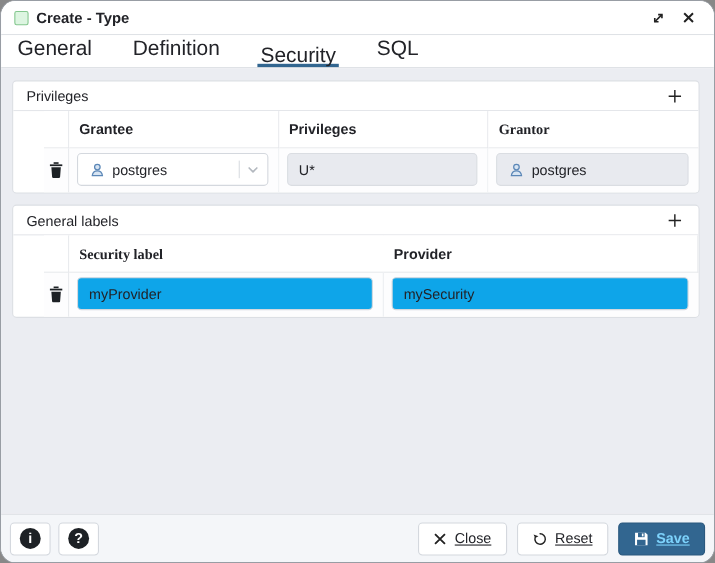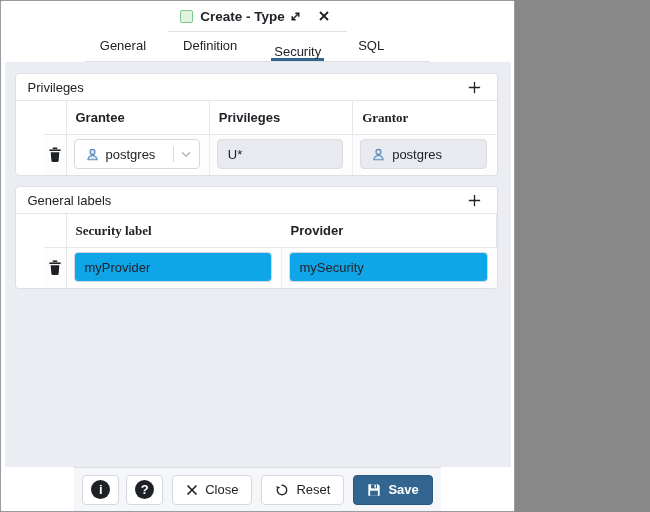--- a/index.html
+++ b/index.html
@@ -1,26 +1,25 @@
 <!DOCTYPE html>
 <html><head>
 <meta charset="utf-8">
 <style>
   * { margin:0; padding:0; box-sizing:border-box; }
   html,body { width:650px; height:512px; }
   body { font-family:"Liberation Sans", sans-serif; font-size:13px; color:#222328; background:#888; }
 
   .window {
-    width:515px; height:512px;
+    width:650px; height:512px;
     background:#fff;
     border:1px solid #989da4;
-    border-radius:2px;
+    border-radius:14px;
     display:flex; flex-direction:column;
     overflow:hidden;
-    align-items:center;
   }
 
   
   .titlebar {
     height:31px; flex:0 0 31px;
     display:flex; align-items:center;
     padding:0 12px;
     background:#fff;
     border-bottom:1px solid #dcdfe4;
   }
@@ -46,21 +45,21 @@
     height:30px; flex:0 0 30px;
     display:flex; align-items:stretch;
     padding:0 12px;
     background:#fff;
     border-bottom:1px solid #dcdfe4;
   }
   .tab {
     display:flex; align-items:center;
     padding:0 3px;
     margin-right:31px;
-    font-size:13px; color:#222328;
+    font-size:19px; color:#222328;
     border-bottom:3px solid transparent;
     cursor:pointer;
   }
   .tab.active { border-bottom-color:#326690;margin-top:12px; }
 
   
   .dlg-body {
     flex:1;
     background:#ebedf2;
     padding:11px 13px 0 10px;
@@ -172,25 +171,25 @@
     display:flex; align-items:center; justify-content:center;
     line-height:1;
   }
   .footer .spacer { flex:1; }
   .btn {
     height:30px;
     display:flex; align-items:center; justify-content:center;
     border:1px solid #d4d8de; border-radius:4px;
     background:#fff; color:#222328;
     font-size:13px; padding:0 13px;
-    cursor:pointer; margin-left:9px;
+    cursor:pointer; margin-left:9px;text-decoration:underline;
   }
   .btn .bi { margin-right:7px; display:flex; align-items:center; }
   .btn.primary {
-    background:#326690; border-color:#2a587e; color:#ffffff; font-weight:bold;
+    background:#326690; border-color:#2a587e; color:#7dd3fc; font-weight:bold;
   }
 </style>
 </head>
 <body>
 
 <div class="window">
 
   <div class="titlebar">
     <span class="type-icon"></span>
     <span class="title">Create - Type</span>

